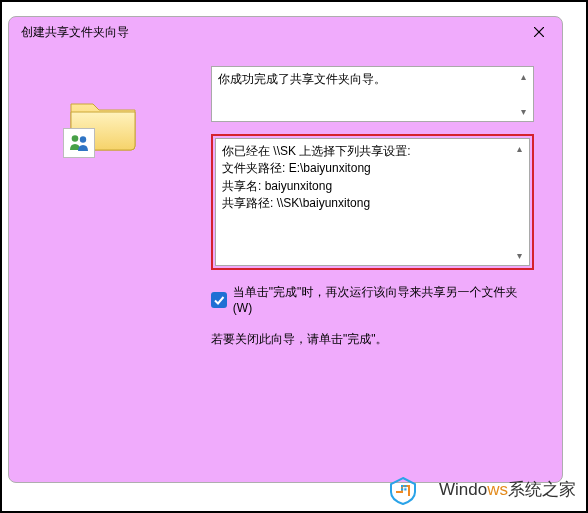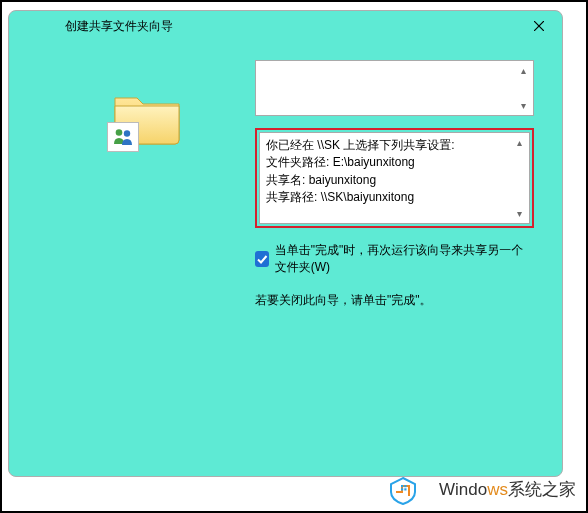--- a/index.html
+++ b/index.html
@@ -1,19 +1,19 @@
 <!DOCTYPE html>
 <html><head>
 <meta charset="utf-8">
 <style>
   html,body{margin:0;padding:0;width:588px;height:513px;font-family:"Microsoft YaHei","Segoe UI",Tahoma,sans-serif;font-size:12px;background:#eee;}
   
   .shot{position:relative;width:588px;height:513px;box-sizing:border-box;border:2px solid #000;background:#fff;}
   
-  .win{position:absolute;left:6px;top:8px;width:555px;height:467px;border:1px solid #aeaeae;border-radius:8px;background:#5eead4;overflow:hidden;box-sizing:border-box;padding-left:44px;}
+  .win{position:absolute;left:6px;top:14px;width:555px;height:467px;border:1px solid #aeaeae;border-radius:8px;background:#f0abfc;overflow:hidden;box-sizing:border-box;}
   
   .titlebar{height:30px;display:flex;align-items:center;justify-content:space-between;padding:0 0 0 12px;border-bottom:1px solid transparent;}
   .titlebar .title{font-size:12px;color:#000;}
   .close-btn{width:46px;height:30px;display:flex;align-items:center;justify-content:center;cursor:default;}
   .close-btn svg{width:10px;height:10px;stroke:#000;stroke-width:1.2;}
   
   .body{display:flex;height:calc(100% - 30px);box-sizing:border-box;}
   .left{width:188px;flex:0 0 188px;box-sizing:border-box;padding-top:46px;display:flex;justify-content:center;}
   .right{flex:1;box-sizing:border-box;padding:18px 28px 10px 14px;}
   
@@ -26,21 +26,21 @@
   
   .flabel{font-size:12px;margin:6px 0 4px 0;}
   
   .box{position:relative;border:1px solid #a9a9a9;background:#fff;box-sizing:border-box;}
   .box .content{padding:4px 20px 4px 6px;font-size:12px;line-height:1.45;white-space:pre-wrap;word-break:break-all;color:#000;}
   .box .sb-up,.box .sb-down{position:absolute;right:2px;width:15px;height:15px;display:flex;align-items:center;justify-content:center;color:#6b6b6b;font-size:10px;}
   .box .sb-up{top:2px;}
   .box .sb-down{bottom:2px;}
   .box1{width:100%;height:56px;margin-bottom:12px;}
   .summary-block{border:2px solid #d5222d;padding:2px;box-sizing:border-box;margin-bottom:14px;}
-  .box2{width:100%;height:92px;}
+  .box2{width:100%;height:128px;}
   
   .chkrow{display:flex;align-items:center;gap:6px;margin:6px 0 16px 0;}
   .chkbox{width:16px;height:16px;border-radius:3px;background:#1f6fd4;display:flex;align-items:center;justify-content:center;}
   .chkbox svg{width:12px;height:12px;stroke:#fff;stroke-width:2;fill:none;}
   .chklabel{font-size:12px;}
   .closing{font-size:12px;margin-top:6px;}
   
   .watermark{position:absolute;right:10px;bottom:5px;display:flex;align-items:center;gap:20px;}
   .wm-logo{width:32px;height:32px;}
   .wm-text{display:flex;flex-direction:column;line-height:1.05;}
@@ -91,20 +91,21 @@
               <path d="M11 19 q0 -6 5 -6 t5 6 Z" fill="#2f74c4"></path>
             </svg>
           </div>
         </div>
       </div>
 
       <div class="right">
 
 
         <div class="box box1">
+          <div class="content">你成功完成了共享文件夹向导。</div>
           <div class="sb-up">▴</div>
           <div class="sb-down">▾</div>
         </div>
 
         <div class="summary-block">
           <div class="box box2">
             <div class="content">你已经在 \\SK 上选择下列共享设置:
 文件夹路径: E:\baiyunxitong
 共享名: baiyunxitong
 共享路径: \\SK\baiyunxitong</div>

